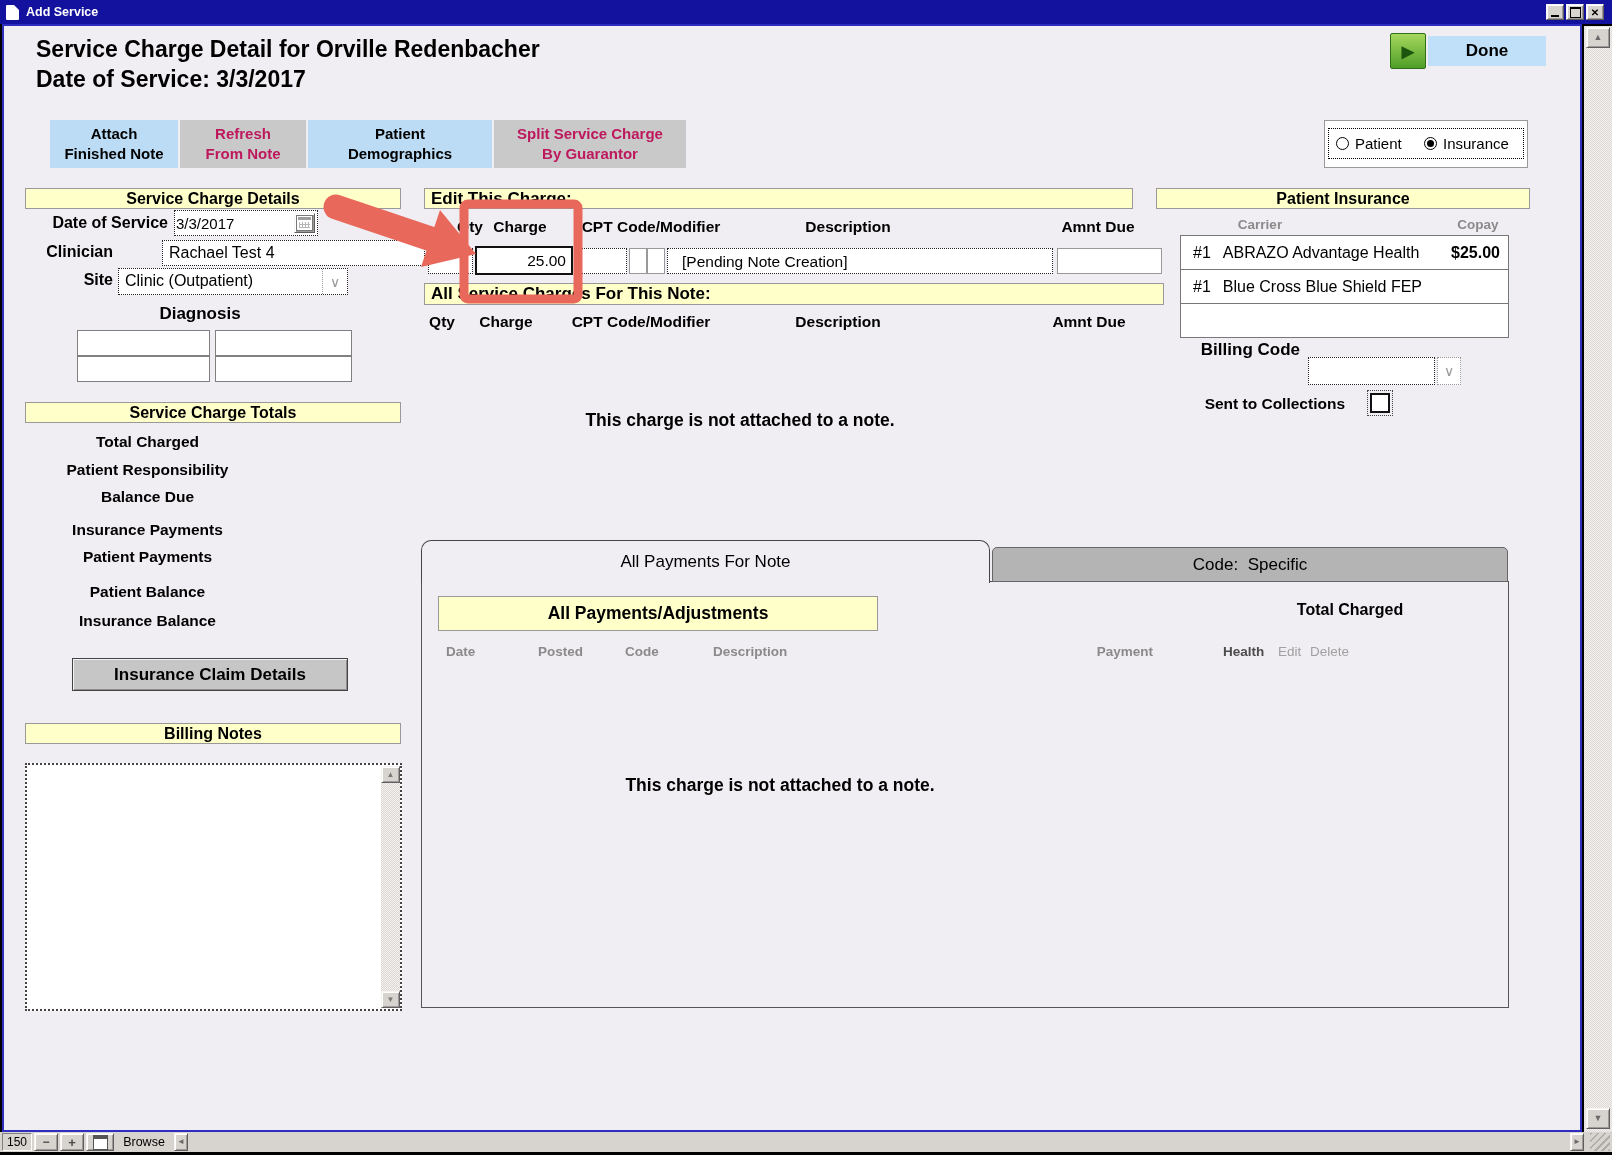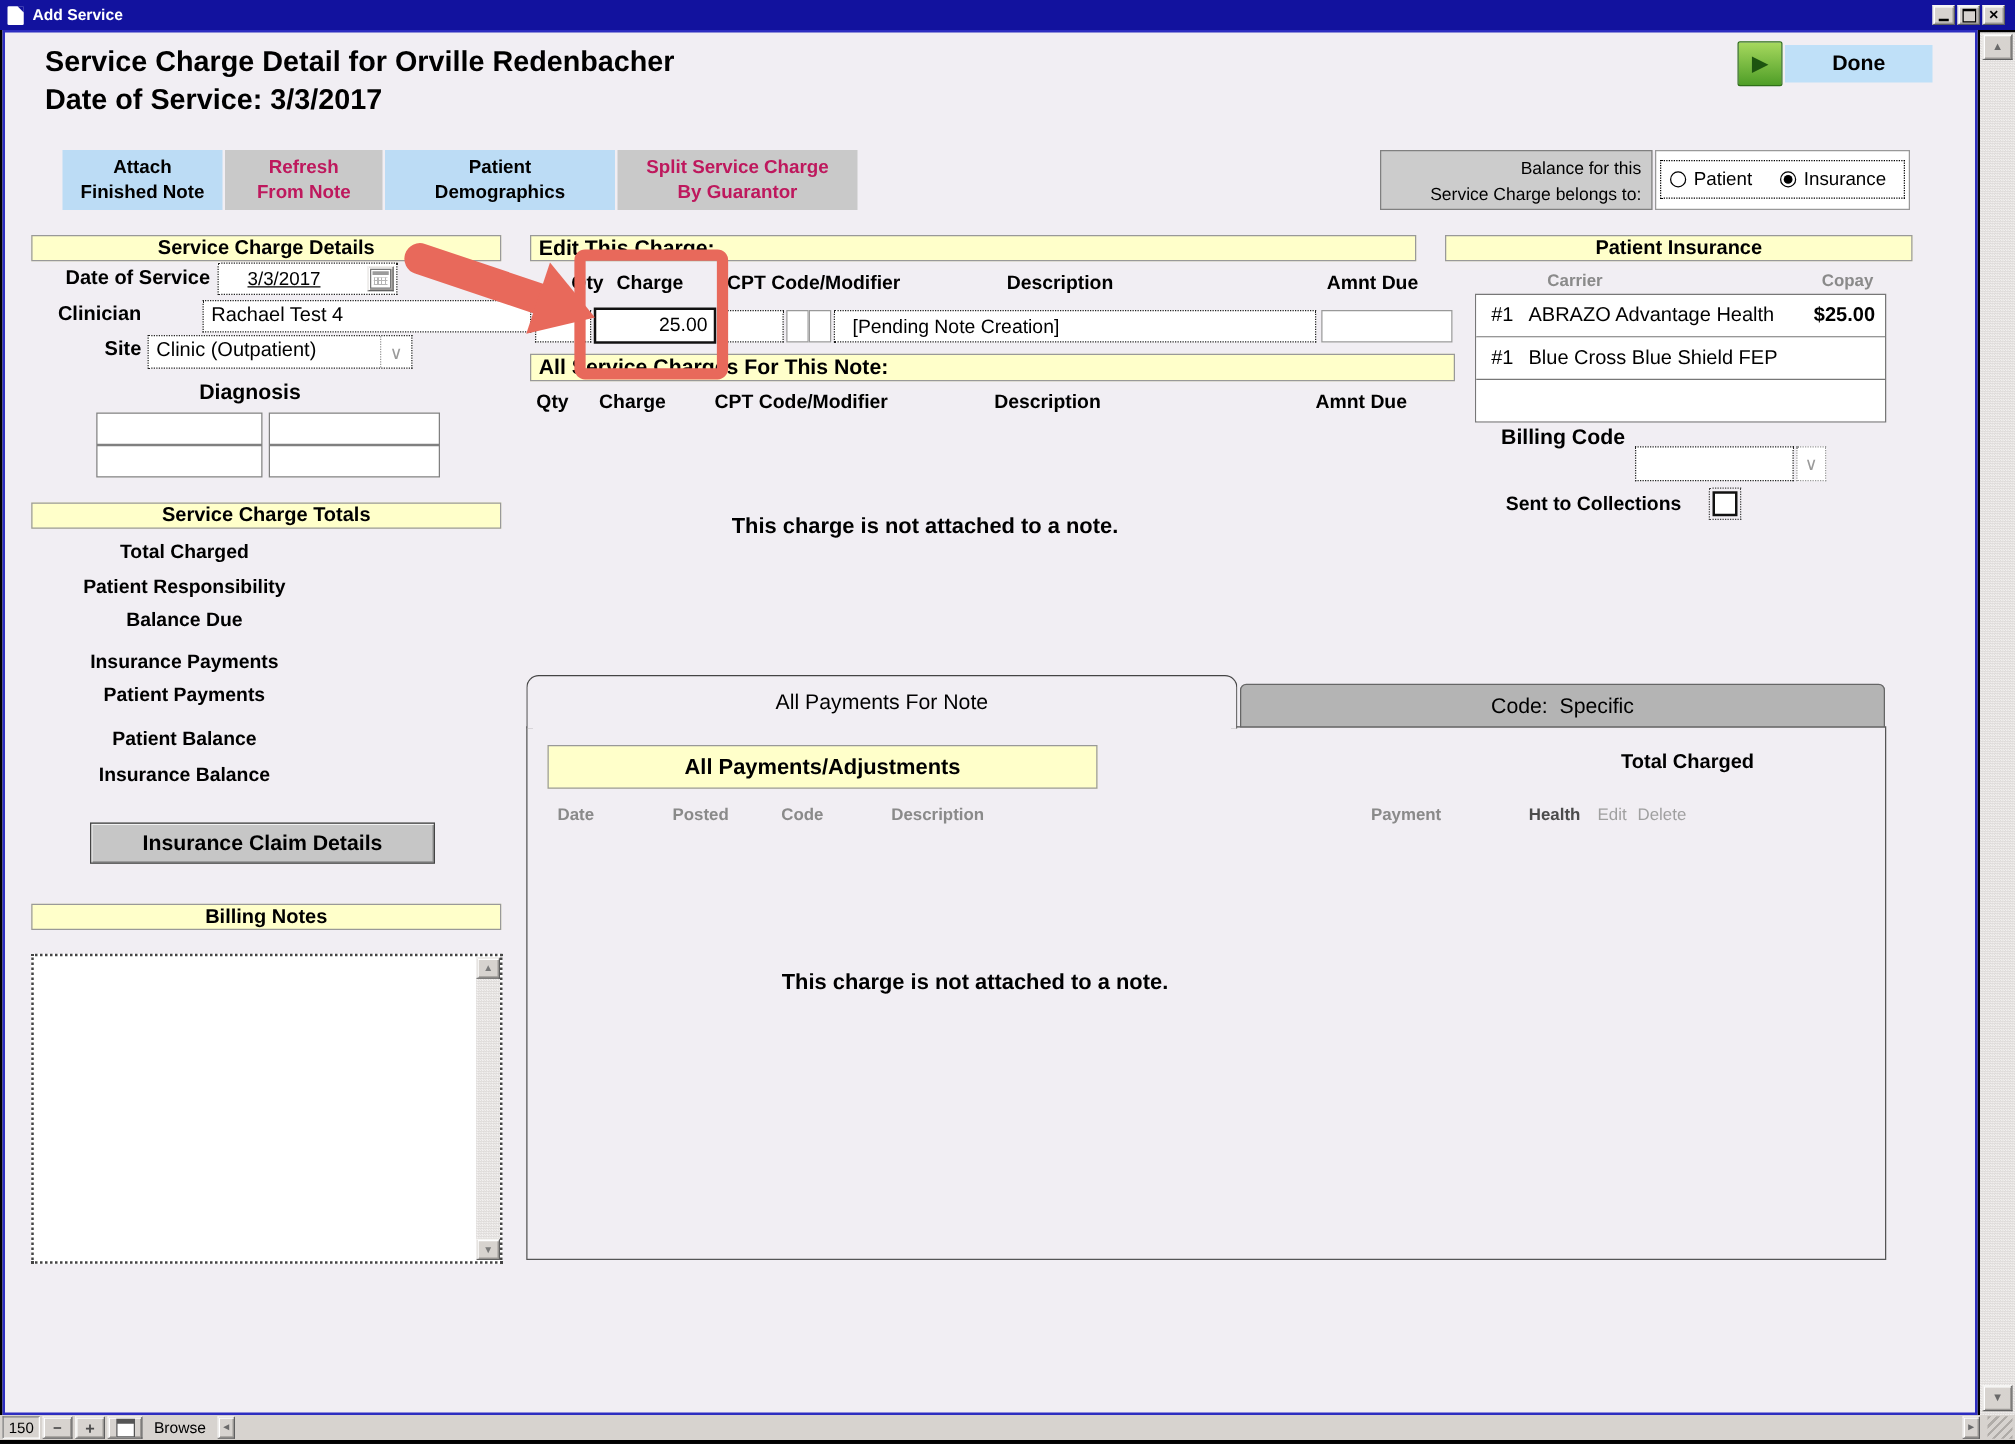--- a/index.html
+++ b/index.html
@@ -66,43 +66,41 @@
 
   <div class="abs flex b pre c bluebtn" style="left:50px;top:120px;width:128px;height:48px;font-size:15px;line-height:1.35;">Attach
 Finished Note</div>
   <div class="abs flex b pre c greybtn" style="left:180px;top:120px;width:126px;height:48px;font-size:15px;line-height:1.35;">Refresh
 From Note</div>
   <div class="abs flex b pre c bluebtn" style="left:308px;top:120px;width:184px;height:48px;font-size:15px;line-height:1.35;">Patient
 Demographics</div>
   <div class="abs flex b pre c greybtn" style="left:494px;top:120px;width:192px;height:48px;font-size:15px;line-height:1.35;">Split Service Charge
 By Guarantor</div>
 
-  <div class="abs pre r" style="left:1104px;top:120px;width:218px;height:48px;background:#ccc;border:1px solid #808080;font-size:14px;line-height:1.5;padding:3px 8px 0 0;">Balance for this
-Service Charge belongs to:</div>
   <div class="abs" style="left:1324px;top:120px;width:204px;height:48px;background:#fff;border:1px solid #999;"></div>
   <div class="abs" style="left:1328px;top:128px;width:196px;height:31px;border:1px dotted #000;"></div>
   <div class="abs radio" style="left:1336px;top:137px;"></div>
   <div class="abs" style="left:1355px;top:135px;font-size:15px;">Patient</div>
   <div class="abs radio sel" style="left:1424px;top:137px;"></div>
   <div class="abs" style="left:1443px;top:135px;font-size:15px;">Insurance</div>
 
   <div class="abs ybar flex b" style="left:25px;top:188px;width:376px;height:21px;font-size:16px;">Service Charge Details</div>
   <div class="abs r b" style="left:20px;top:214px;width:148px;font-size:16px;">Date of Service</div>
   <div class="abs dot" style="left:174px;top:210px;width:144px;height:26px;font-size:15px;">
-    <span class="abs" style="left:23px;top:4px;text-decoration:underline;">3/3/2017</span>
+    <span class="abs" style="left:1px;top:4px;">3/3/2017</span>
     <span class="abs flex btn3d" style="right:2px;top:2px;width:21px;height:20px;">
       <span class="cal"></span>
     </span>
   </div>
   <div class="abs r b" style="left:0px;top:243px;width:113px;font-size:16px;">Clinician</div>
   <div class="abs dot" style="left:118px;top:240px;width:263px;height:26px;font-size:16px;padding:3px 0 0 6px;margin-left:44px;">
     <span>Rachael Test 4</span>
   </div>
   <div class="abs r b" style="left:0px;top:271px;width:113px;font-size:16px;">Site</div>
-  <div class="abs dot" style="left:118px;top:268px;width:212px;height:27px;font-size:16px;padding:3px 0 0 6px;">
+  <div class="abs dot" style="left:118px;top:268px;width:230px;height:27px;font-size:16px;padding:3px 0 0 6px;">
     <span>Clinic (Outpatient)</span>
     <span class="abs flex" style="right:0;top:0;width:25px;height:25px;border-left:1px dotted #999;">
       <span class="glyph" style="color:#9a9a9a;font-size:14px;">∨</span>
     </span>
   </div>
   <div class="abs c b" style="left:60px;top:304px;width:280px;font-size:17px;">Diagnosis</div>
   <div class="abs box" style="left:77px;top:330px;width:133px;height:26px;"></div>
   <div class="abs box" style="left:215px;top:330px;width:137px;height:26px;"></div>
   <div class="abs box" style="left:77px;top:356px;width:133px;height:26px;"></div>
   <div class="abs box" style="left:215px;top:356px;width:137px;height:26px;"></div>

